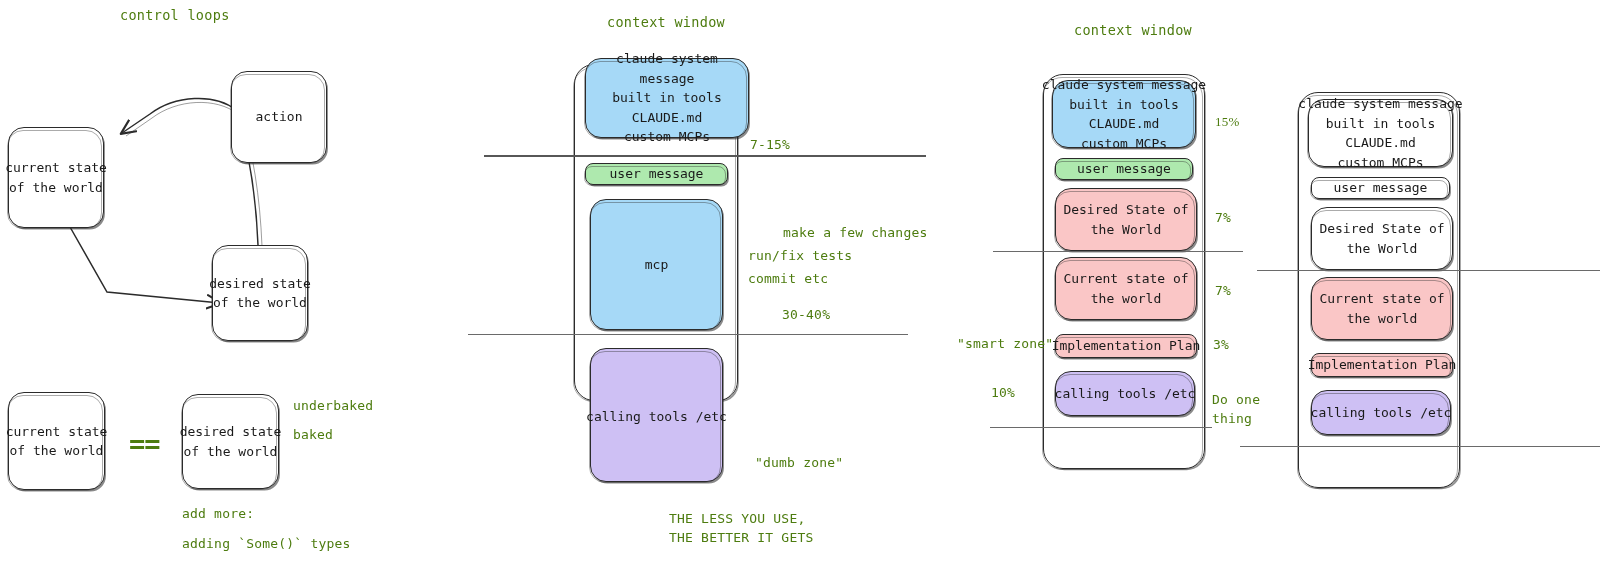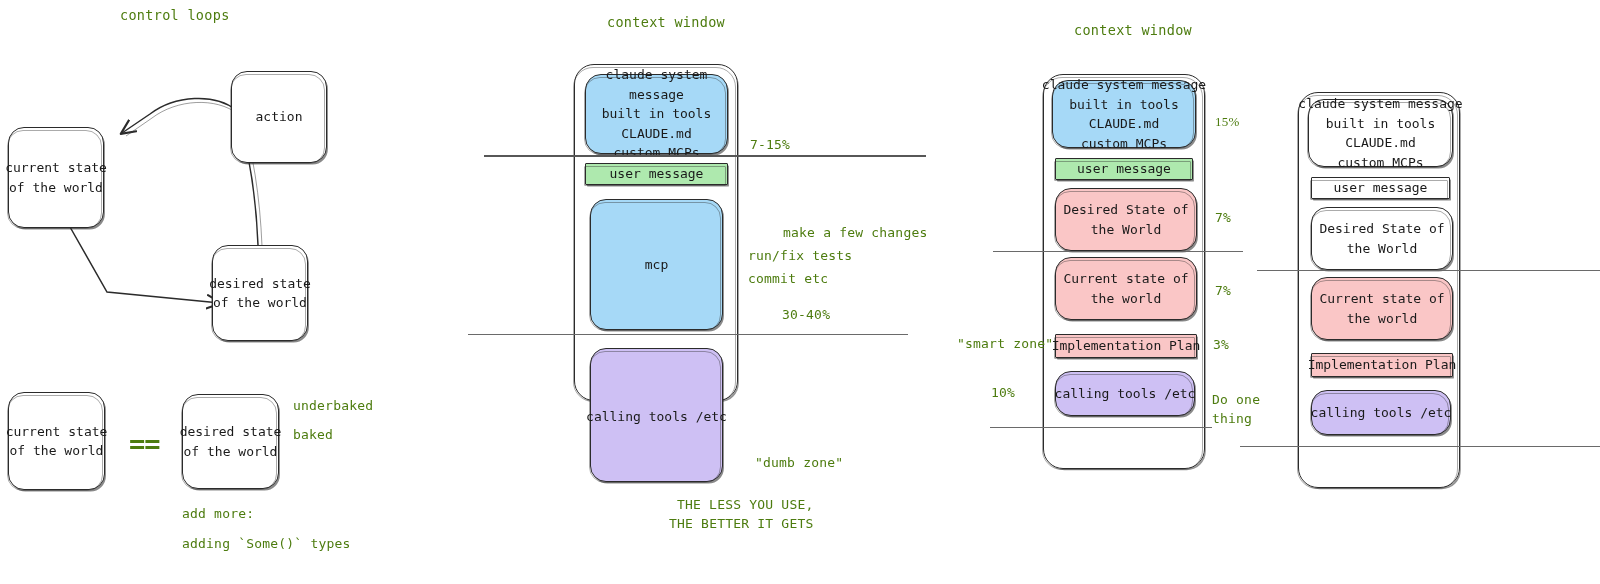--- a/index.html
+++ b/index.html
@@ -23,21 +23,21 @@
     position:absolute;
     border:1.6px solid #2b2b2b;
     border-radius:16px;
     box-sizing:border-box;
     display:flex;align-items:center;justify-content:center;
     text-align:center;
     font-size:13px;line-height:1.5;white-space:pre;
     background:#ffffff;
     box-shadow:1.5px 2px 0 -0.6px rgba(40,40,40,.55);
   }
-  .box.thin{border-radius:1px;}
+  .box.thin{border-radius:8px;}
   .outline{
     position:absolute;border:1.6px solid #2b2b2b;border-radius:20px;
     box-sizing:border-box;background:transparent;
     box-shadow:1.5px 2px 0 -0.7px rgba(40,40,40,.5);
   }
 
   
   .sketch::after{
     content:"";position:absolute;left:-2px;top:1.5px;right:1px;bottom:-2px;
     border:1.1px solid rgba(45,45,45,.40);
@@ -95,21 +95,21 @@
   <div class="abs lbl" style="left:293px;top:397px;">underbaked</div>
   <div class="abs lbl" style="left:293px;top:426px;">baked</div>
 
   <div class="abs lbl" style="left:182px;top:505px;">add more:</div>
   <div class="abs lbl" style="left:182px;top:535px;">adding `Some()` types</div>
 
   <div class="abs lbl title" style="left:607px;top:13px;">context window</div>
 
   <div class="outline sketch" style="left:574px;top:64px;width:164px;height:337px;"></div>
 
-  <div class="box sketch" style="left:585px;top:74px;width:143px;height:80px;background:#a6d9f7;">claude system
+  <div class="box sketch" style="left:585px;top:58px;width:164px;height:80px;background:#a6d9f7;">claude system
 message
 built in tools
 CLAUDE.md
 custom MCPs</div>
 
   <div class="box sketch thin" style="left:585px;top:163px;width:143px;height:22px;background:#aee9ae;">user message</div>
 
   <div class="box sketch" style="left:590px;top:199px;width:133px;height:131px;background:#a6d9f7;">mcp</div>
 
   <div class="box sketch" style="left:590px;top:348px;width:133px;height:134px;background:#cec0f4;align-items:flex-start;padding-top:58px;">calling tools /etc</div>
@@ -117,21 +117,21 @@
   <div class="hline" style="left:484px;top:155px;width:442px;"></div>
   <div class="hline thin" style="left:468px;top:334px;width:440px;"></div>
 
   <div class="abs lbl" style="left:750px;top:136px;">7-15%</div>
   <div class="abs lbl" style="left:783px;top:224px;">make a few changes</div>
   <div class="abs lbl" style="left:748px;top:247px;">run/fix tests</div>
   <div class="abs lbl" style="left:748px;top:270px;">commit etc</div>
   <div class="abs lbl" style="left:782px;top:306px;">30-40%</div>
   <div class="abs lbl" style="left:755px;top:454px;">"dumb zone"</div>
 
-  <div class="abs lbl" style="left:669px;top:496px;text-align:right;">THE LESS YOU USE,
+  <div class="abs lbl" style="left:669px;top:510px;">THE LESS YOU USE,
 THE BETTER IT GETS</div>
 
   <div class="abs lbl title" style="left:1074px;top:21px;">context window</div>
 
   <div class="outline sketch" style="left:1043px;top:74px;width:162px;height:395px;"></div>
 
   <div class="box sketch" style="left:1052px;top:80px;width:144px;height:68px;background:#a6d9f7;">claude system message
 built in tools
 CLAUDE.md
 custom MCPs</div>

